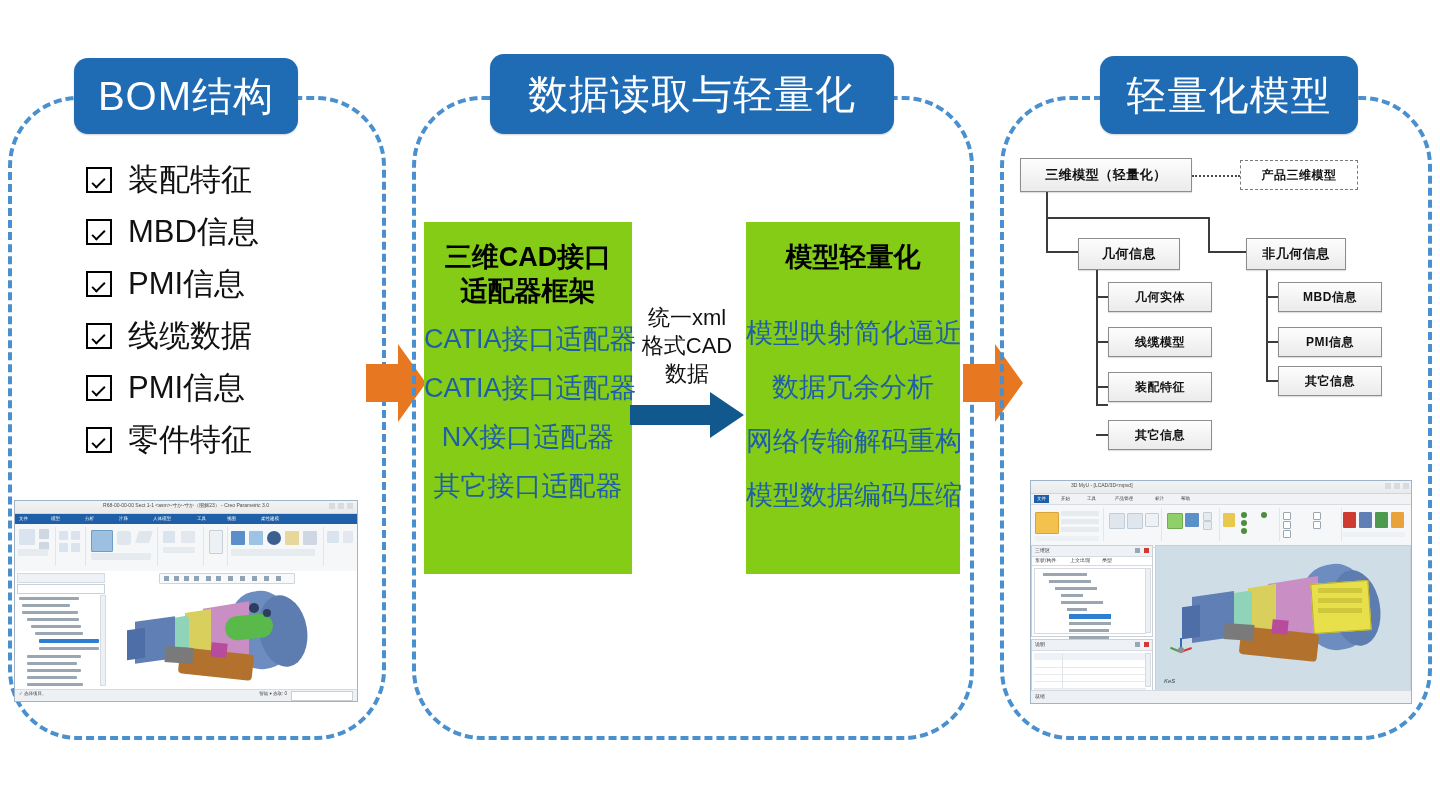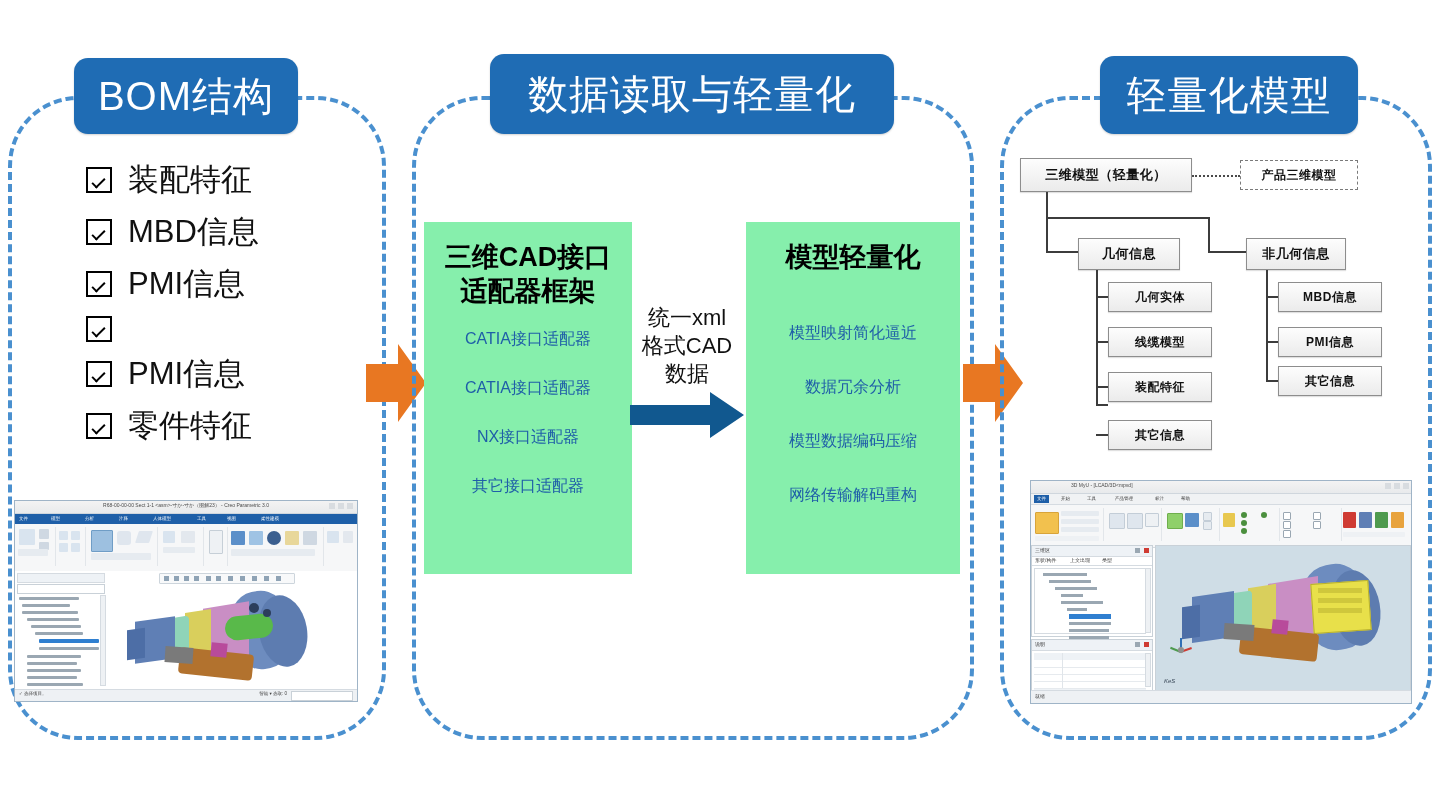--- a/index.html
+++ b/index.html
@@ -91,32 +91,32 @@
   .sh-status{position:absolute;left:0;right:0;bottom:0;height:11px;background:#eef1f4;border-top:1px solid #d5dbe1;}
   .sh-vtoolbar{position:absolute;top:2px;height:9px;border:1px solid #cdd5dc;background:#f8f9fa;border-radius:1px;}
 
   
   .cad{position:absolute;}
   .cad i{position:absolute;display:block;}
 
   
   .mbox{
     position:absolute;
-    background:#86efac;
+    background:#84cc16;
   }
   #mbox-a{left:424px;top:222px;width:208px;height:352px;}
   #mbox-b{left:746px;top:222px;width:214px;height:352px;}
   .mbox-title{
     text-align:center;color:#000000;font-weight:bold;
     font-size:27px;line-height:34px;padding-top:18px;
     white-space:pre-line;
   }
   .mlist{margin-top:16px;}
   .mitem{
-    text-align:center;color:#1f5fa8;font-size:16px;
+    text-align:center;color:#1f5fa8;font-size:27px;
     line-height:30px;margin-bottom:19px;white-space:nowrap;
   }
   #mbox-b .mitem{margin-bottom:24px;}
   #mbox-b .mlist{margin-top:44px;}
 
   
   #xml-label{
     position:absolute;left:624px;top:304px;width:126px;
     text-align:center;color:#111;font-size:22px;line-height:28px;
     white-space:pre-line;
@@ -161,20 +161,21 @@
     <div class="check-row">
         <span class="chk"></span>
         <span>MBD信息</span>
       </div>
     <div class="check-row">
         <span class="chk"></span>
         <span>PMI信息</span>
       </div>
     <div class="check-row">
         <span class="chk"></span>
+        <span>线缆数据</span>
       </div>
     <div class="check-row">
         <span class="chk"></span>
         <span>PMI信息</span>
       </div>
     <div class="check-row">
         <span class="chk"></span>
         <span>零件特征</span>
       </div>
   </div>
@@ -321,22 +322,22 @@
 
   <svg id="blue-arrow" viewBox="0 0 114 46">
     <polygon points="0,13 80,13 80,0 114,23 80,46 80,33 0,33" fill="#11588f"></polygon>
   </svg>
 
   <div class="mbox" id="mbox-b">
     <div class="mbox-title">模型轻量化</div>
     <div class="mlist">
       <div class="mitem">模型映射简化逼近</div>
       <div class="mitem">数据冗余分析</div>
+      <div class="mitem">网络传输解码重构</div>
       <div class="mitem">模型数据编码压缩</div>
-      <div class="mitem">网络传输解码重构</div>
     </div>
   </div>
 
   <svg class="orange-arrow" style="left:963px;top:340px;" viewBox="0 0 60 86">
     <polygon points="0,24 32,24 32,4 60,43 32,82 32,62 0,62" fill="#e87722"></polygon>
   </svg>
 
   <div class="panel" id="panel-right"></div>
   <div class="hdr-mask" style="left:1110px;top:88px;width:238px;height:16px;"></div>
   <div class="chip" id="chip-right">轻量化模型</div>

